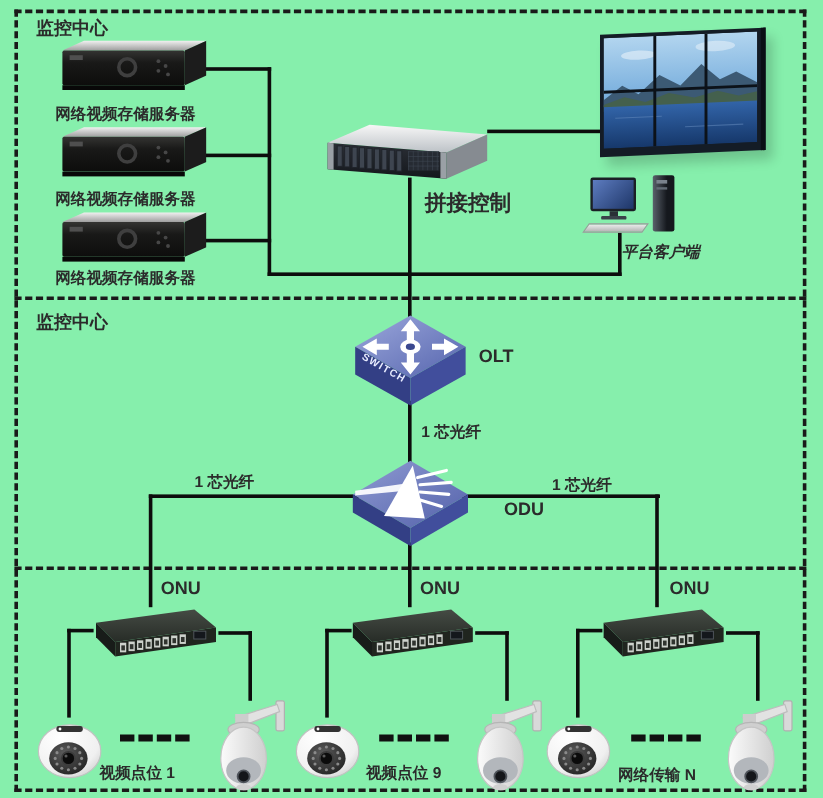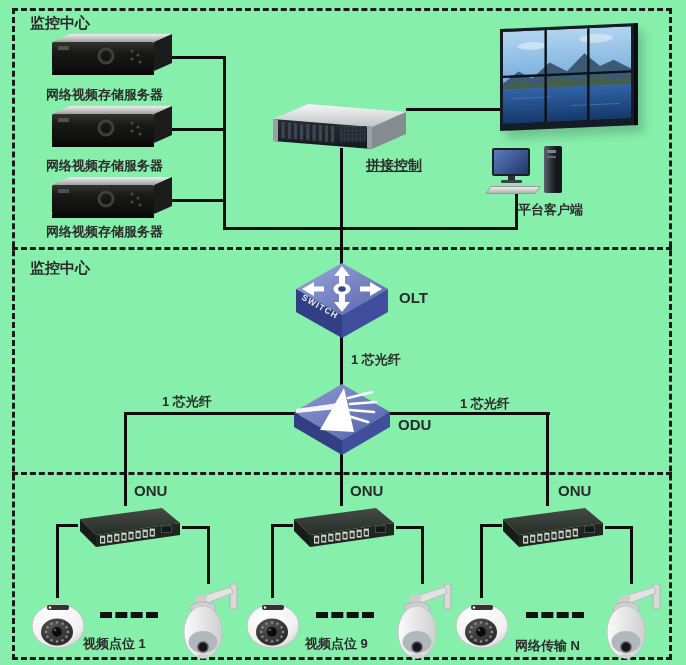--- a/index.html
+++ b/index.html
@@ -196,21 +196,21 @@
           <rect x="31.6" y="25.1" width="4.2" height="17"></rect>
         <rect x="37.8" y="25.6" width="4.2" height="17"></rect>
           <rect x="44" y="26.1" width="4.2" height="17"></rect>
         <rect x="50.2" y="26.6" width="4.2" height="17"></rect>
           <rect x="56.4" y="27.1" width="4.2" height="17"></rect>
         <rect x="62.6" y="27.6" width="4.2" height="17"></rect>
       </g>
       <rect x="72" y="28" width="26" height="16" fill="url(#meshp)"></rect>
     </svg>
   </div>
-  <div class="lbl small" style="left:366px;top:157px;font-size:14px;text-decoration:underline;">拼接控制</div>
+  <div class="lbl small" style="left:354px;top:157px;font-size:18px;">拼接控制</div>
 
   <div class="wall">
     <svg width="128" height="92" viewBox="0 0 132 96" preserveAspectRatio="none">
       <rect width="132" height="60" fill="url(#sky)"></rect>
       <ellipse cx="30" cy="16" rx="15" ry="4" fill="#ffffff" opacity="0.45"></ellipse>
       <ellipse cx="96" cy="11" rx="17" ry="4.5" fill="#ffffff" opacity="0.4"></ellipse>
       <polygon points="0,54 16,42 30,50 48,34 66,44 84,26 100,40 114,34 132,44 132,60 0,60" fill="#3c5a74"></polygon>
       <polygon points="0,58 18,52 36,57 56,50 78,55 98,50 116,55 132,52 132,64 0,64" fill="#44604d"></polygon>
       <rect y="60" width="132" height="36" fill="url(#water)"></rect>
       <line x1="10" y1="70" x2="50" y2="70" stroke="#6a8fc0" stroke-width="1" opacity="0.5"></line>
@@ -225,21 +225,21 @@
 
   <div class="pc">
     <div class="pc-mon">
         <div class="pc-scr"></div>
       </div>
     <div class="pc-stand"></div>
     <div class="pc-base"></div>
     <div class="pc-kb"></div>
     <div class="pc-tower"></div>
   </div>
-  <div class="lbl small" style="left:518px;top:201px;">平台客户端</div>
+  <div class="lbl small" style="left:518px;top:201px;font-style:italic;">平台客户端</div>
 
   <div class="dev" style="left:294px;top:261px;">
     <svg width="96" height="78" viewBox="0 0 96 78">
       <polygon points="48,2 94,28 48,54 2,28" fill="url(#swtop)"></polygon>
       <polygon points="2,28 48,54 48,77 2,51" fill="#333f85"></polygon>
       <polygon points="94,28 48,54 48,77 94,51" fill="#414e9c"></polygon>
       <g fill="#ffffff">
         <polygon points="48,5 40,15 45,15 45,23 51,23 51,15 56,15"></polygon>
         <polygon points="48,51 40,41 45,41 45,33 51,33 51,41 56,41"></polygon>
         <polygon points="8,28 20,21 20,25.5 30,25.5 30,30.5 20,30.5 20,35"></polygon>
@@ -261,21 +261,21 @@
       <polygon points="4,27 46,21 46,27 4,31" fill="#ffffff" opacity="0.92"></polygon>
       <polygon points="52,6 28,48 62,50" fill="#ffffff"></polygon>
       <g stroke="#ffffff" stroke-width="2.6" stroke-linecap="round">
         <line x1="56" y1="16" x2="80" y2="10"></line>
         <line x1="58" y1="22" x2="84" y2="20"></line>
         <line x1="58" y1="28" x2="82" y2="30"></line>
         <line x1="56" y1="34" x2="76" y2="40"></line>
       </g>
     </svg>
   </div>
-  <div class="lbl latin" style="left:398px;top:416px;">ODU</div>
+  <div class="lbl latin" style="left:420px;top:416px;">ODU</div>
   <div class="lbl small" style="left:162px;top:393px;">1 芯光纤</div>
   <div class="lbl small" style="left:460px;top:395px;">1 芯光纤</div>
 
   <div class="lbl latin" style="left:134px;top:482px;">ONU</div>
   <div class="lbl latin" style="left:350px;top:482px;">ONU</div>
   <div class="lbl latin" style="left:558px;top:482px;">ONU</div>
 
   <div class="dev" style="left:70px;top:505px;">
     <svg width="112" height="44" viewBox="0 0 112 44">
       <polygon points="10,14 92,3 110,18 26,30" fill="url(#onutop)"></polygon>

